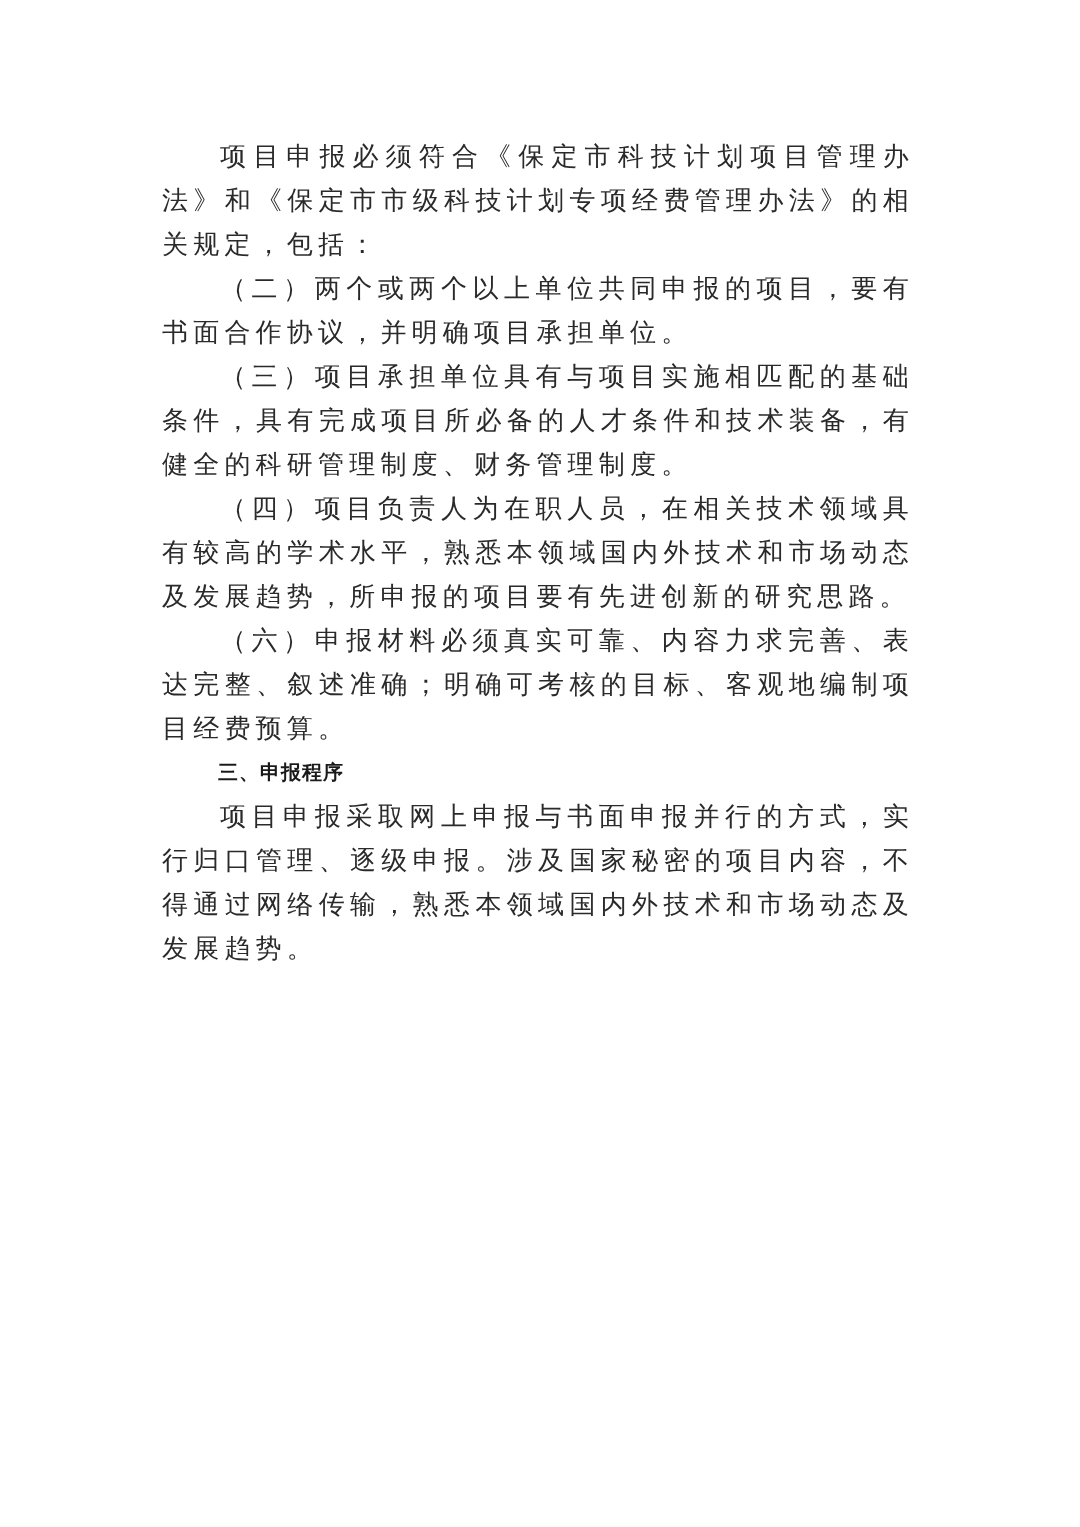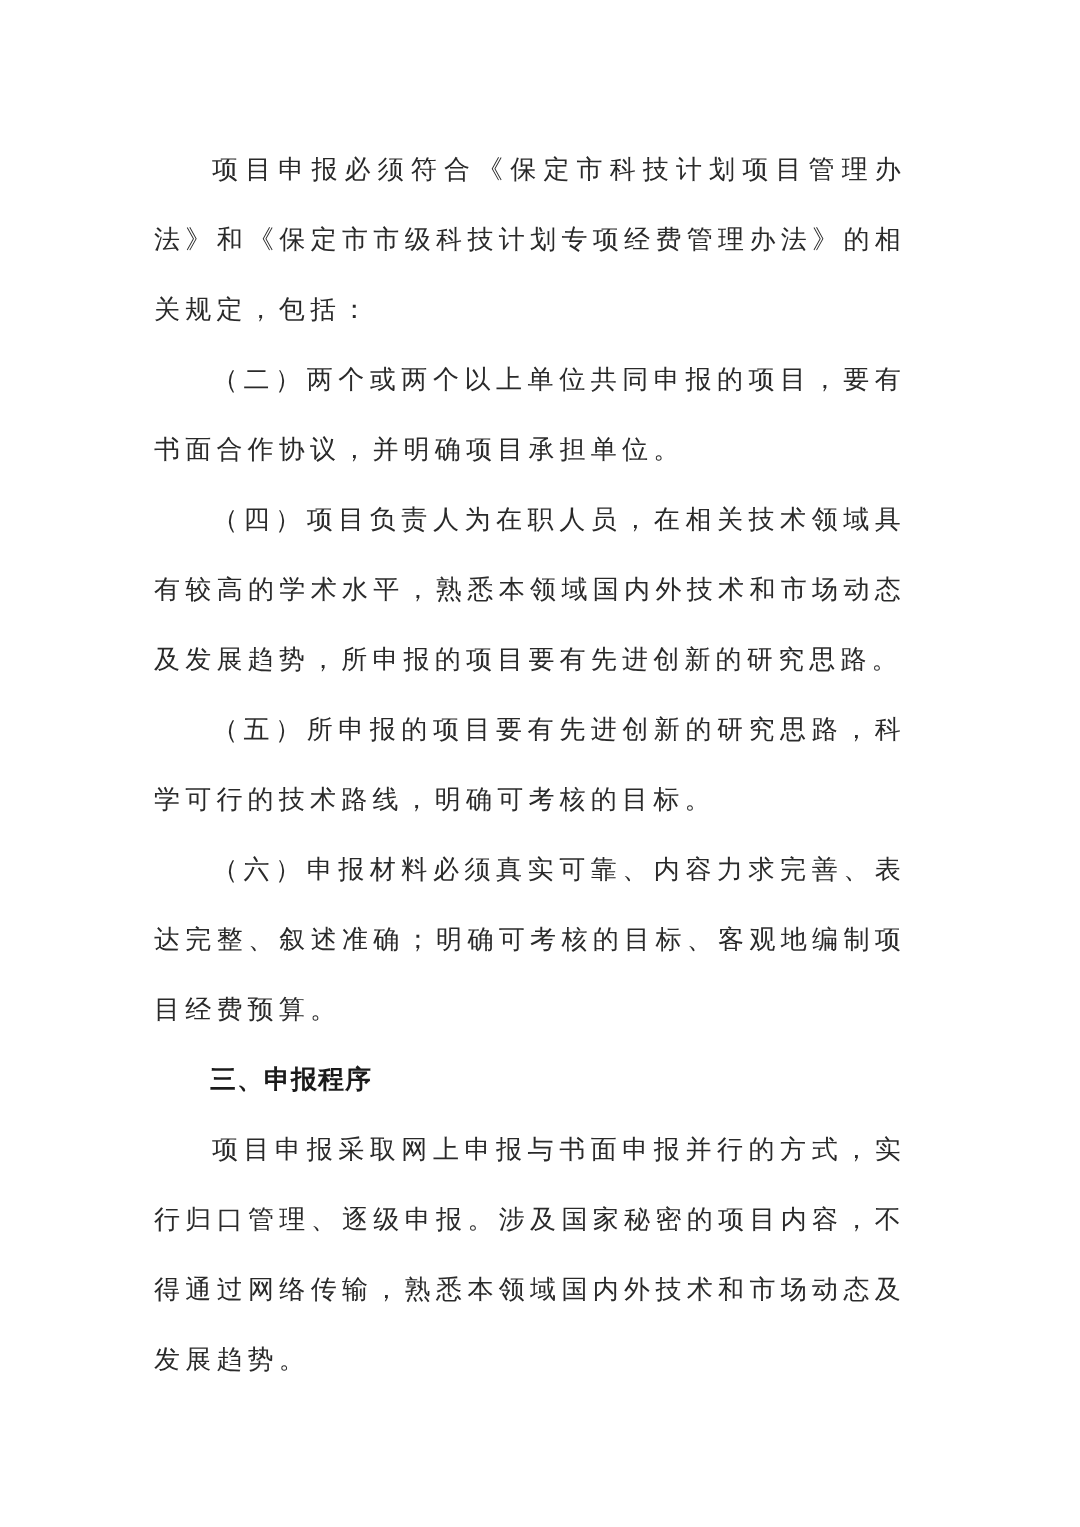--- a/index.html
+++ b/index.html
@@ -8,49 +8,49 @@
       background: #ffffff;
     }
     body {
       width: 1080px;
       height: 1527px;
       position: relative;
       overflow: hidden;
     }
     .page {
       position: absolute;
-      left: 154px;
+      left: 162px;
       top: 134px;
       width: 752px;
       color: #2a2a2a;
       font-family: "DejaVu Serif", "Liberation Serif", serif;
       font-size: 26px;
-      line-height: 70px;
+      line-height: 44px;
       letter-spacing: 5.2px;
     }
     .para {
       margin: 0;
       text-indent: 58px;
       text-align: justify;
       text-align-last: left;
     }
     .heading {
       margin: 0;
       padding-left: 56px;
       font-family: "DejaVu Sans", "Liberation Sans", sans-serif;
       font-weight: bold;
-      font-size: 26px;
+      font-size: 20px;
       letter-spacing: 1px;
       color: #1a1a1a;
     }
   </style>
 </head>
 <body>
 
 <div class="page">
   <p class="para">项目申报必须符合《保定市科技计划项目管理办法》和《保定市市级科技计划专项经费管理办法》的相关规定，包括：</p>
   <p class="para">（二）两个或两个以上单位共同申报的项目，要有书面合作协议，并明确项目承担单位。</p>
+  <p class="para">（三）项目承担单位具有与项目实施相匹配的基础条件，具有完成项目所必备的人才条件和技术装备，有健全的科研管理制度、财务管理制度。</p>
   <p class="para">（四）项目负责人为在职人员，在相关技术领域具有较高的学术水平，熟悉本领域国内外技术和市场动态及发展趋势，所申报的项目要有先进创新的研究思路。</p>
-  <p class="para">（五）所申报的项目要有先进创新的研究思路，科学可行的技术路线，明确可考核的目标。</p>
   <p class="para">（六）申报材料必须真实可靠、内容力求完善、表达完整、叙述准确；明确可考核的目标、客观地编制项目经费预算。</p>
   <h2 class="heading">三、申报程序</h2>
   <p class="para">项目申报采取网上申报与书面申报并行的方式，实行归口管理、逐级申报。涉及国家秘密的项目内容，不得通过网络传输，熟悉本领域国内外技术和市场动态及发展趋势。</p>
 </div>
 
 </body></html>

